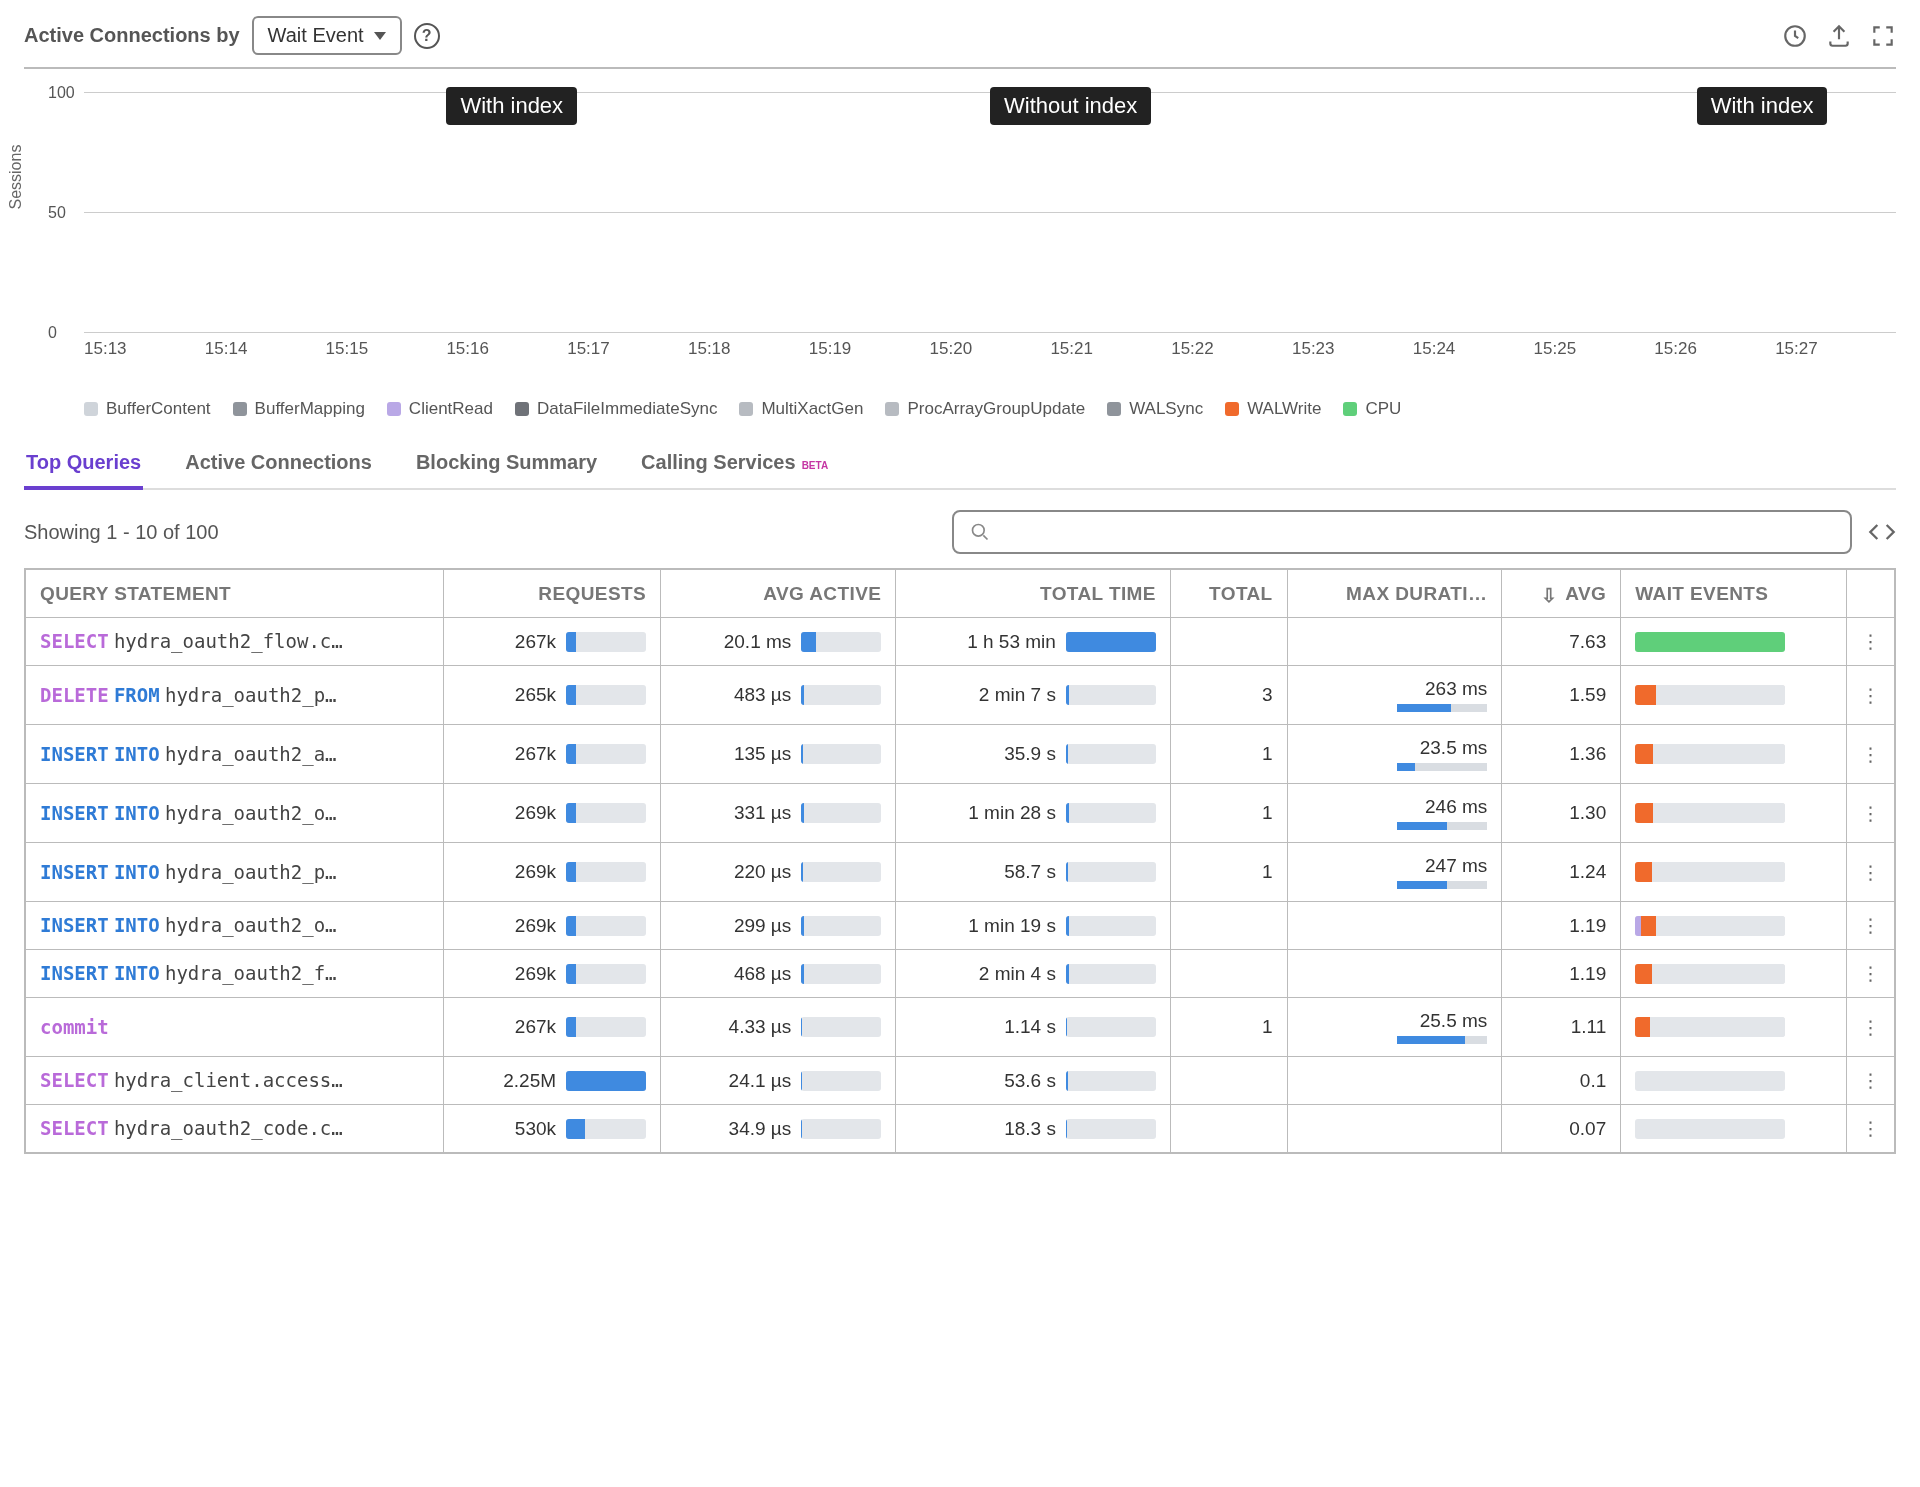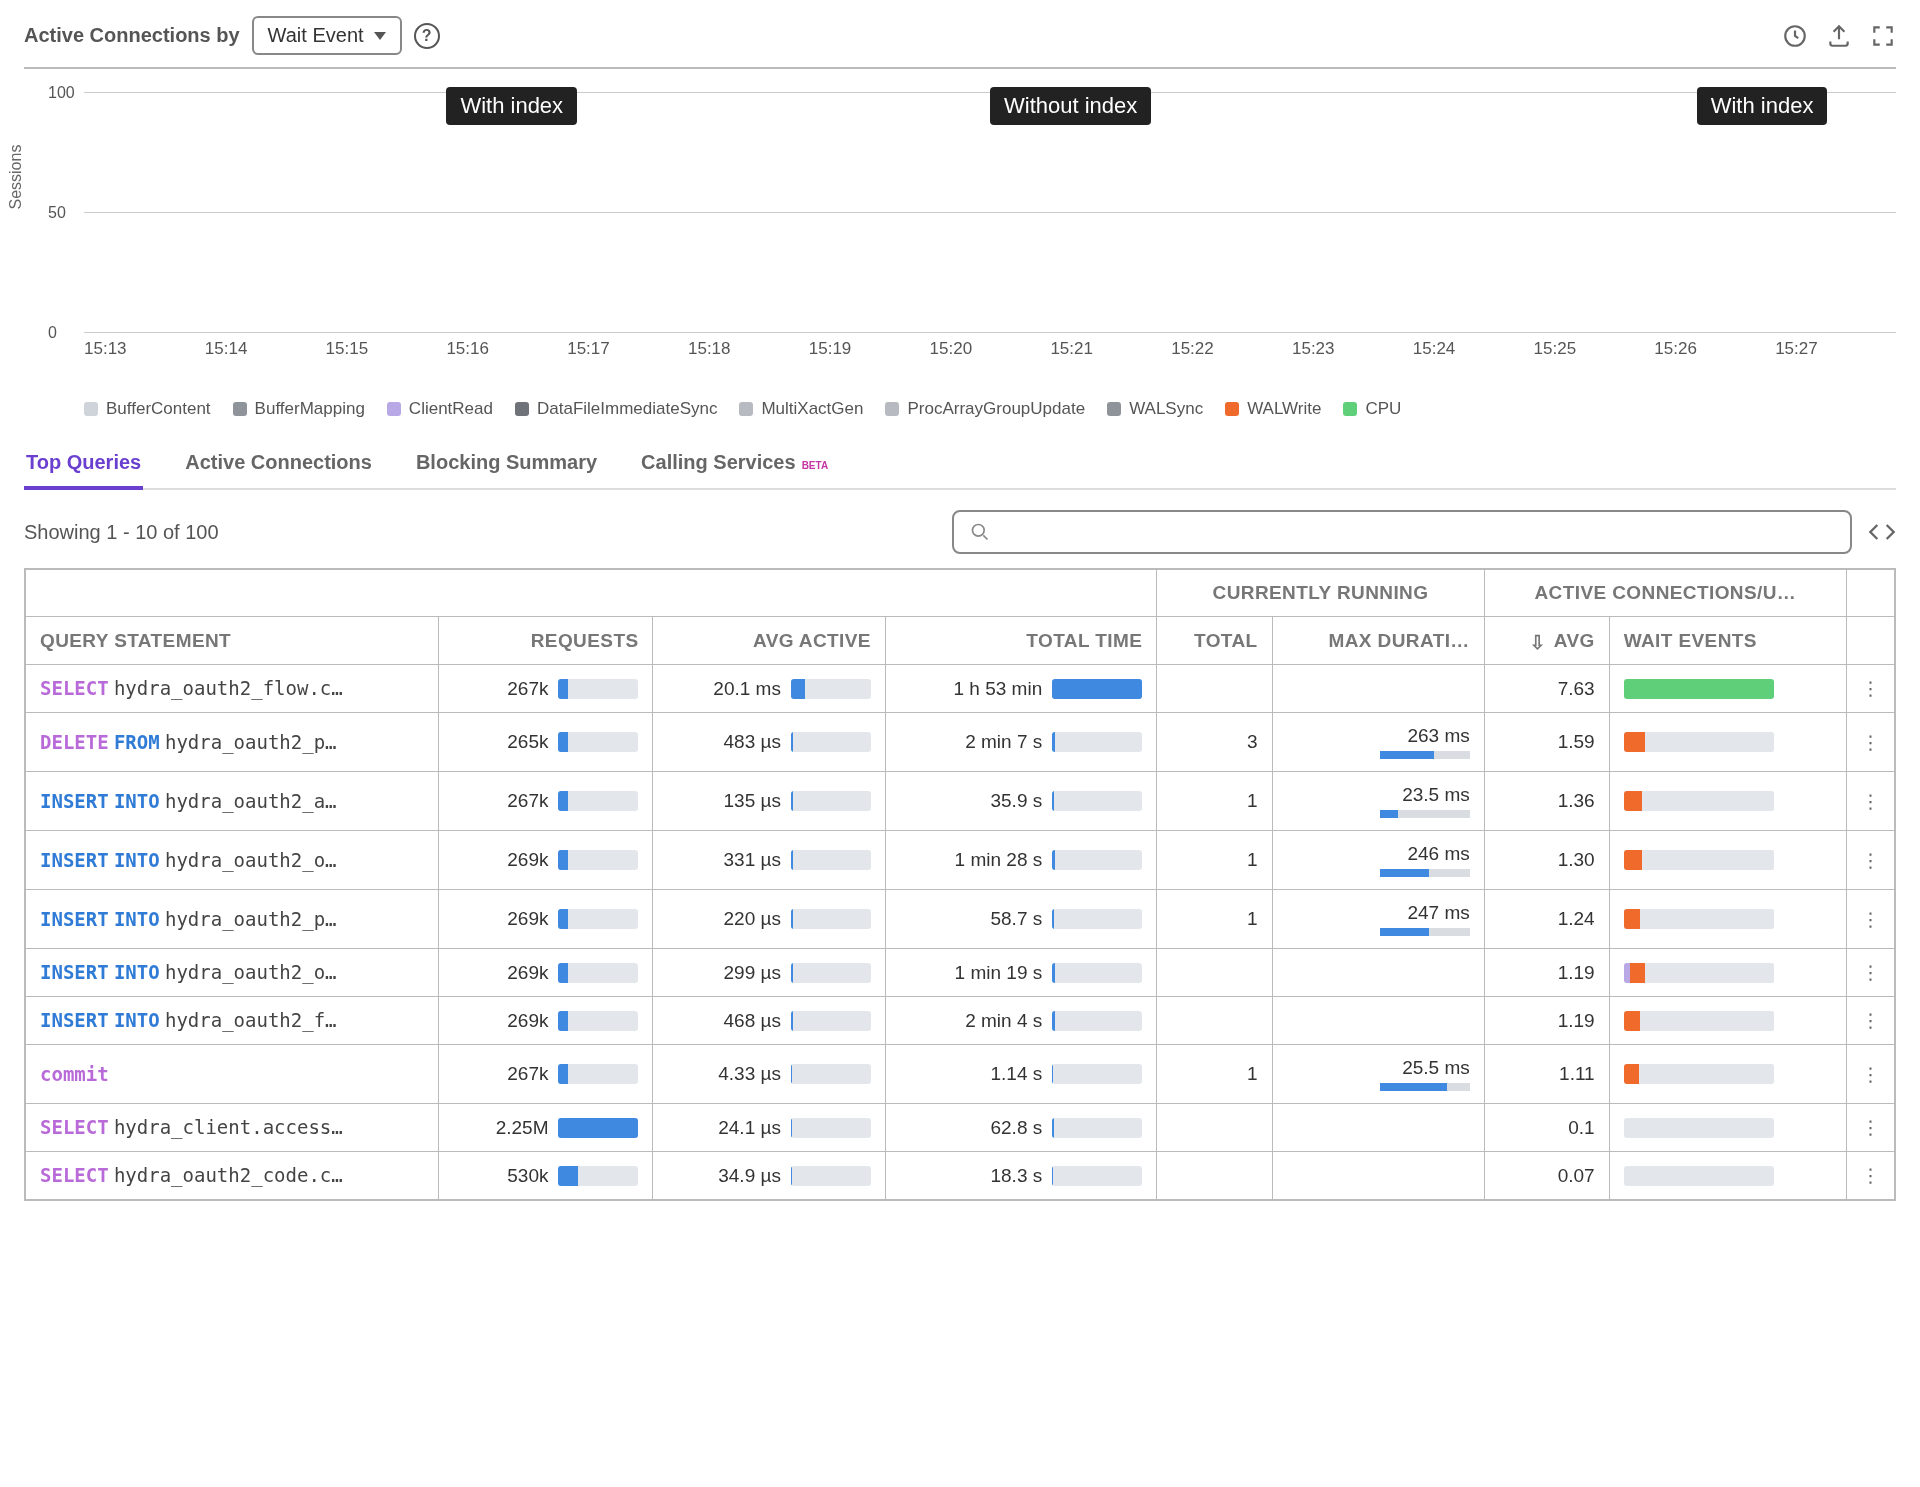--- a/index.html
+++ b/index.html
@@ -416,26 +416,20 @@
       </svg>
   </div>
   <svg class="code-icon" viewBox="0 0 24 24" fill="none" stroke="currentColor" stroke-width="2">
       <path d="M8 6l-6 6 6 6M16 6l6 6-6 6"></path>
     </svg>
 </div>
 
 <table class="q">
   <thead>
     <tr>
-      <th colspan="4"></th>
-      <th colspan="2" class="th-group">CURRENTLY RUNNING</th>
-      <th colspan="2" class="th-group">ACTIVE CONNECTIONS/U…</th>
-      <th></th>
-    </tr>
-    <tr>
       <th>QUERY STATEMENT</th>
       <th class="num">REQUESTS</th>
       <th class="num">AVG ACTIVE</th>
       <th class="num">TOTAL TIME</th>
       <th class="num">TOTAL</th>
       <th class="num">MAX DURATI…</th>
       <th class="num"><span class="avg-sort">
             <span class="sort-icon">⇩</span>
             <span>AVG</span>
           </span></th>
@@ -788,21 +782,21 @@
         <td class="num">
           <div class="cell-flex">
             <span>24.1 µs</span>
             <div class="minibar blue" style="width:80px">
               <div class="fill" style="width:1%"></div>
             </div>
           </div>
         </td>
         <td class="num">
           <div class="cell-flex">
-            <span>62.8 s</span>
+            <span>53.6 s</span>
             <div class="minibar blue" style="width:90px">
               <div class="fill" style="width:2%"></div>
             </div>
           </div>
         </td>
         <td class="num"></td>
         <td class="num"></td>
         <td class="num">0.1</td>
         <td>
           <div class="we-bar">

